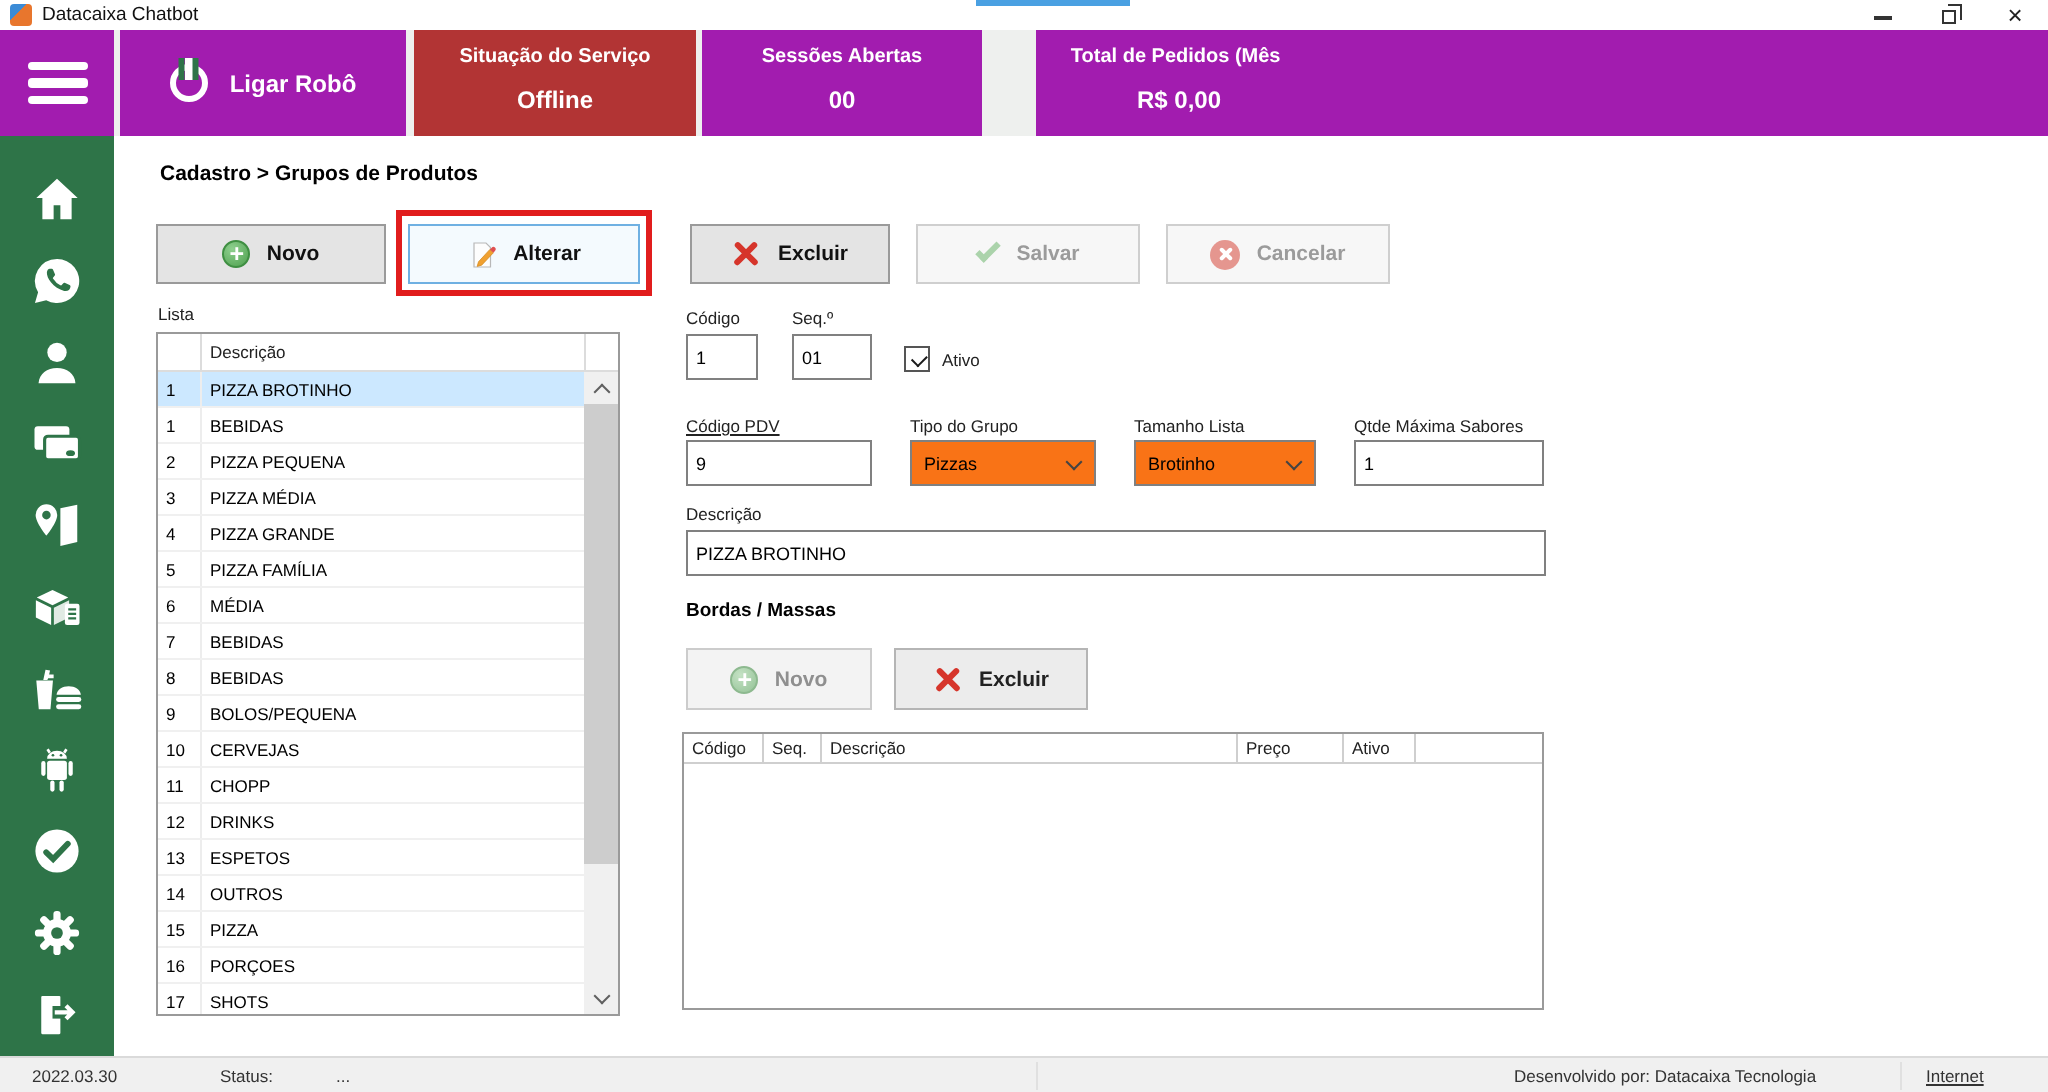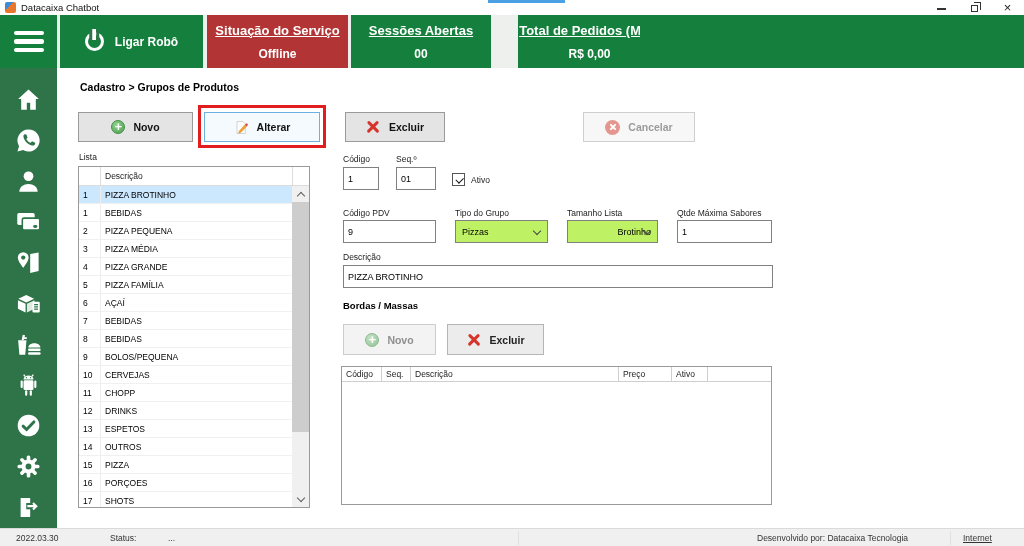--- a/index.html
+++ b/index.html
@@ -17,32 +17,32 @@
   .win-controls { position:absolute; right:0; top:0; height:15px; display:flex; }
   .wc { width:33px; height:15px; display:flex; align-items:center; justify-content:center; }
   .wc-min { width:9px; height:1.5px; background:#333; margin-top:3px; }
   .wc-restore { width:7px; height:7px; border:1px solid #333; background:#fff; position:relative; margin-top:1px; }
   .wc-restore::before { content:""; position:absolute; left:1.5px; top:-3.5px; width:6.5px; height:6.5px;
                         border-top:1px solid #333; border-right:1px solid #333; }
   .wc-close { font-size:13px; line-height:13px; color:#222; }
 
   
   .header { position:absolute; left:0; top:15px; width:1024px; height:53px; background:#eef0ee; }
-  .hblock { position:absolute; top:0; height:53px; background:#15803d; }
+  .hblock { position:absolute; top:0; height:53px; background:#a21caf; }
   .hamburger { left:0; width:57px; display:flex; align-items:center; justify-content:center; }
   .hbars i { display:block; width:30px; height:4.5px; background:#fff; border-radius:2px; margin:4px 0; }
   .robo { display:flex; align-items:center; justify-content:center; gap:11px; cursor:pointer; }
   .robo-label { color:#fff; font-weight:bold; font-size:12px; }
   .power { position:relative; width:19px; height:19px; border:3px solid #fff; border-radius:50%; display:inline-block; }
   .power::before { content:""; position:absolute; left:50%; top:-6.5px; transform:translateX(-50%);
                    width:3.5px; height:11px; background:#fff; border-left:3px solid #2e7448; border-right:3px solid #2e7448;
                    background-clip:padding-box; }
   .panel { text-align:center; color:#fff; }
   .panel.red { background:#b23434; }
-  .plabel { font-size:13px; font-weight:bold; margin-top:8px;text-decoration:underline; }
+  .plabel { font-size:10px; font-weight:bold; margin-top:8px; }
   .pvalue { font-size:12px; font-weight:bold; margin-top:9px; }
 
   
   .sidebar { position:absolute; left:0; top:68px; width:57px; height:460px; background:#2e7448;
              display:flex; flex-direction:column; align-items:center; padding-top:11px; }
   .side-item { width:57px; height:41.5px; display:flex; align-items:center; justify-content:center; cursor:pointer; }
   .side-item svg { width:27px; height:27px; }
 
   
   .main-bg { position:absolute; left:57px; top:68px; width:967px; height:460px; background:#fff; }
@@ -96,21 +96,21 @@
   .sb-up { top:0; } .sb-down { bottom:0; }
   .sb-chev { width:6px; height:6px; border-right:1.4px solid #606060; border-bottom:1.4px solid #606060; }
   .sb-up .sb-chev { transform:rotate(-135deg); margin-top:3px; }
   .sb-down .sb-chev { transform:rotate(45deg); margin-bottom:3px; }
   .sb-thumb { position:absolute; left:0; top:16px; width:17px; height:230px; background:#cdcdcd; }
 
   
   .flabel { position:absolute; font-size:8.5px; color:#222; }
   .tin { position:absolute; height:23px; border:1px solid #808080; font-size:9px; padding:0 4px;
          font-family:inherit; background:#fff; color:#000; }
-  .combo { position:absolute; height:23px; background:#bef264; border:1px solid #808080;
+  .combo { position:absolute; height:23px; background:#f97316; border:1px solid #808080;
            font-size:9px; color:#000; display:flex; align-items:center; padding:0 6px; cursor:pointer; }
   .chev { position:absolute; right:7px; top:7px; width:6px; height:6px;
           border-right:1.4px solid #444; border-bottom:1.4px solid #444; transform:rotate(45deg); }
   .cbwrap { position:absolute; left:452px; top:173px; display:flex; align-items:center; gap:6px; }
   .cb { width:13px; height:13px; background:#fff; border:1px solid #555; position:relative; cursor:pointer; }
   .cb.checked::after { content:""; position:absolute; left:2.5px; top:2.5px; width:6px; height:3.5px;
           border-left:1.7px solid #1a1a1a; border-bottom:1.7px solid #1a1a1a; transform:rotate(-45deg); }
   .cblabel { font-size:8.5px; color:#222; }
 
   
@@ -282,20 +282,24 @@
           <path d="M14.6 6.3l2.3 2.2 1.2-1.3a1.55 1.55 0 0 0-2.3-2.1z" fill="#e05050"></path>
         </svg>
     </span>
     <span>Alterar</span>
   </div>
   <div class="annotation"></div>
   <div class="btn" style="left:345px;width:100px;">
     <span class="xicon"></span>
     <span>Excluir</span>
   </div>
+  <div class="btn disabled" style="left:458px;width:112px;">
+    <span class="checkmark"></span>
+    <span>Salvar</span>
+  </div>
   <div class="btn disabled" style="left:583px;width:112px;">
     <span class="cancelicon"></span>
     <span>Cancelar</span>
   </div>
 
   <div class="list-label">Lista</div>
   <div class="listbox">
     <div class="lhead">
       <div class="hnum"></div>
       <div class="hdesc">Descrição</div>
@@ -321,21 +325,21 @@
         <div class="lrow">
           <span class="lnum">4</span>
           <span class="ldesc">PIZZA GRANDE</span>
         </div>
         <div class="lrow">
           <span class="lnum">5</span>
           <span class="ldesc">PIZZA FAMÍLIA</span>
         </div>
         <div class="lrow">
           <span class="lnum">6</span>
-          <span class="ldesc">AÇAÍ</span>
+          <span class="ldesc">MÉDIA</span>
         </div>
         <div class="lrow">
           <span class="lnum">7</span>
           <span class="ldesc">BEBIDAS</span>
         </div>
         <div class="lrow">
           <span class="lnum">8</span>
           <span class="ldesc">BEBIDAS</span>
         </div>
         <div class="lrow">
@@ -388,29 +392,29 @@
 
   <div class="flabel" style="left:343px;top:154px;">Código</div>
   <input class="tin" style="left: 343px; top: 167px; width: 36px;" value="1">
   <div class="flabel" style="left:396px;top:154px;">Seq.º</div>
   <input class="tin" style="left: 396px; top: 167px; width: 40px;" value="01">
   <div class="cbwrap">
     <span class="cb checked"></span>
     <span class="cblabel">Ativo</span>
   </div>
 
-  <div class="flabel" style="left:343px;top:208px;">Código PDV</div>
+  <div class="flabel" style="left:343px;top:208px;text-decoration:underline;">Código PDV</div>
   <input class="tin" style="left: 343px; top: 220px; width: 93px;" value="9">
   <div class="flabel" style="left:455px;top:208px;">Tipo do Grupo</div>
   <div class="combo" style="left:455px;top:220px;width:93px;">
     <span>Pizzas</span>
     <span class="chev"></span>
   </div>
   <div class="flabel" style="left:567px;top:208px;">Tamanho Lista</div>
-  <div class="combo" style="left:567px;top:220px;width:91px;justify-content:flex-end;">
+  <div class="combo" style="left:567px;top:220px;width:91px;">
     <span>Brotinho</span>
     <span class="chev"></span>
   </div>
   <div class="flabel" style="left:677px;top:208px;text-align:right;">Qtde Máxima Sabores</div>
   <input class="tin" style="left: 677px; top: 220px; width: 95px;" value="1">
 
   <div class="flabel" style="left:343px;top:252px;">Descrição</div>
   <input class="tin" style="left: 343px; top: 265px; width: 430px;" value="PIZZA BROTINHO">
 
   <div class="bordas-title">Bordas / Massas</div>

